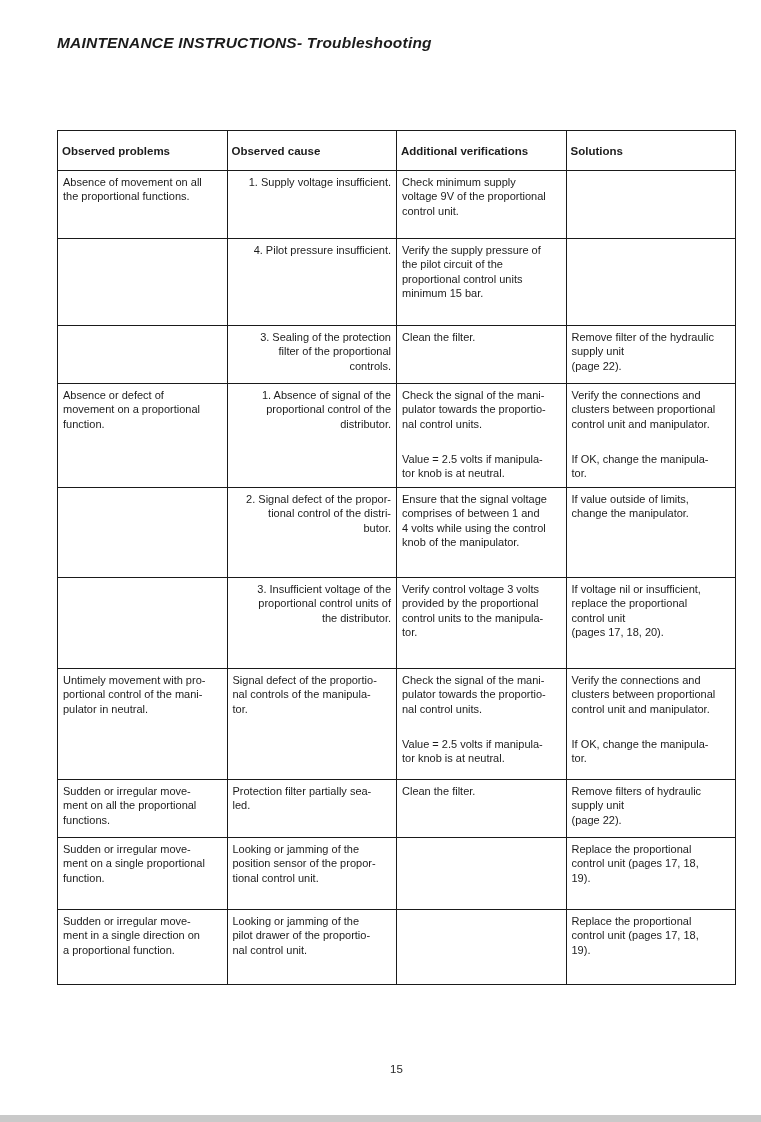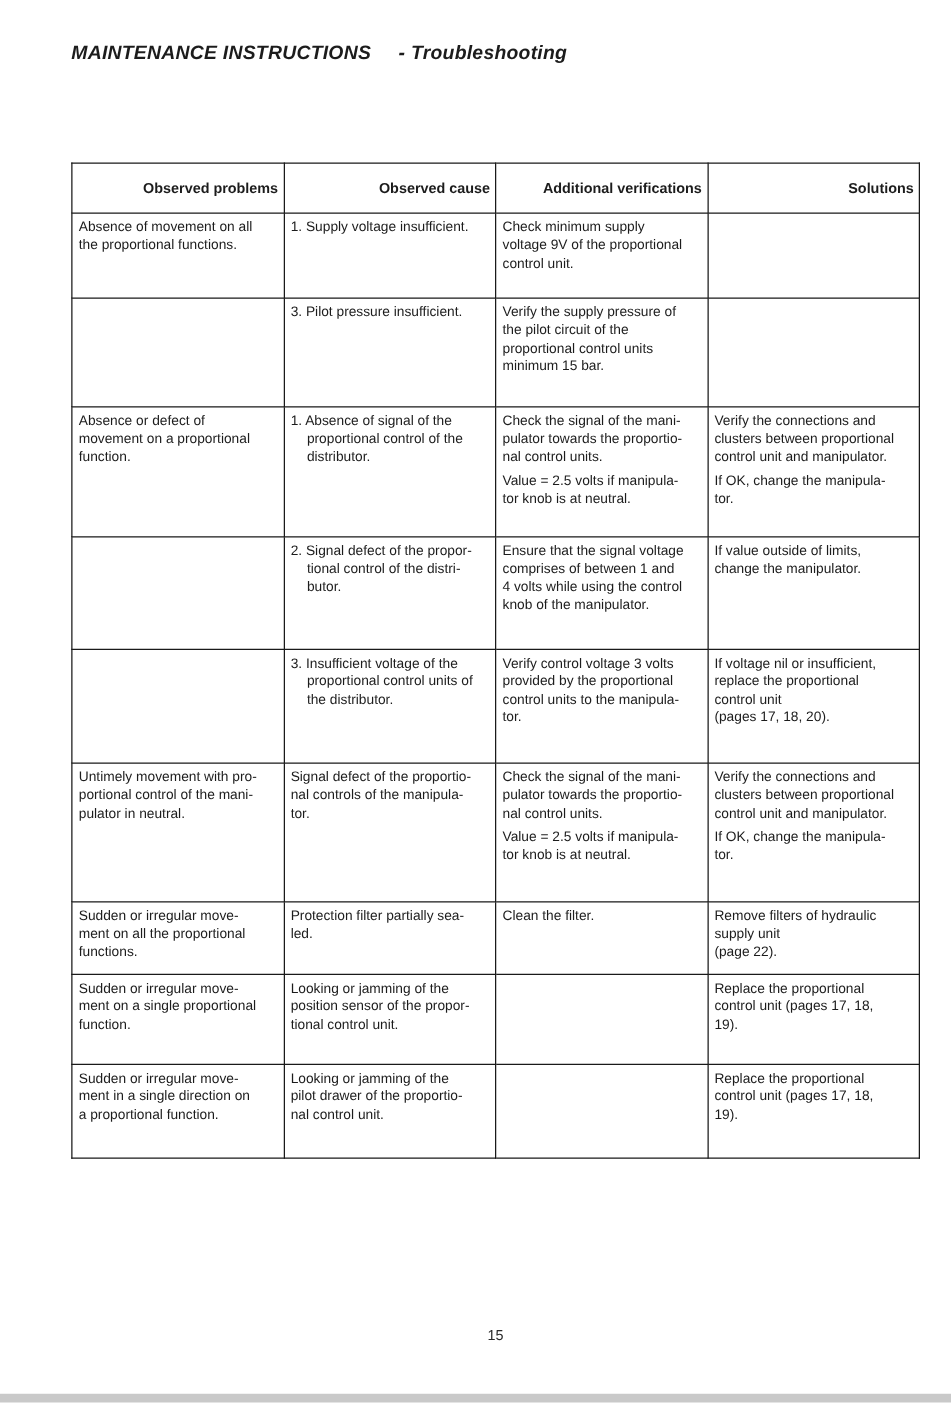--- a/index.html
+++ b/index.html
@@ -10,42 +10,42 @@
     font-family: "Liberation Sans", sans-serif;
     color: #1c1c1c;
     position: relative;
     overflow: hidden;
   }
   .doc-title {
     position: absolute; left: 57px; top: 34px;
     font-size: 15.5px; font-weight: bold; font-style: italic;
     letter-spacing: 0.2px; white-space: nowrap;
   }
-  .doc-title .subtitle { margin-left: 22px; }
+  .doc-title .subtitle { }
   table.ts-table {
     position: absolute; left: 57px; top: 130px;
     width: 679px;
     border-collapse: collapse; table-layout: fixed;
   }
   .ts-table th, .ts-table td {
     border: 1px solid #1a1a1a;
   }
   .ts-table th {
     font-size: 11.5px; font-weight: bold;
-    text-align: right; vertical-align: middle;
+    text-align: left; vertical-align: middle;
     padding: 2px 4px;
   }
   .ts-table td {
     vertical-align: top;
     padding: 4px 5px;
     font-size: 11px; line-height: 14.3px;
   }
   .p  { white-space: pre-line; }
-  .p2 { margin-top: 5px; }
-  .hang { padding-left: 13px; text-indent: -13px; }
+  .p2 { margin-top: 21px; }
+  .hang { padding-left: 13px; text-indent: -13px; text-align: right; }
   tr.h40 { height: 40px; }  tr.h68 { height: 68px; }
   tr.h87 { height: 87px; }  tr.h58 { height: 58px; }
   tr.h104 { height: 104px; } tr.h90 { height: 90px; }
   tr.h91 { height: 91px; }  tr.h105 { height: 111px; }
   tr.h72 { height: 72px; }  tr.h75 { height: 75px; }
   .page-number {
     position: absolute; left: 57px; top: 1063px; width: 679px;
     text-align: center; font-size: 11.5px; color: #2a2a2a;
   }
   .footer-bar {
@@ -86,30 +86,48 @@
         </td>
       <td>
           <div class="p"></div>
         </td>
     </tr>
     <tr class="h87">
       <td>
           <div class="p"></div>
         </td>
       <td>
-          <div class="p hang">3. Pilot pressure insufficient.</div>
+          <div class="p hang">4. Pilot pressure insufficient.</div>
         </td>
       <td>
           <div class="p">Verify the supply pressure of
 the pilot circuit of the
 proportional control units
 minimum 15 bar.</div>
         </td>
       <td>
           <div class="p"></div>
+        </td>
+    </tr>
+    <tr class="h58">
+      <td>
+          <div class="p"></div>
+        </td>
+      <td>
+          <div class="p hang">3. Sealing of the protection
+filter of the proportional
+controls.</div>
+        </td>
+      <td>
+          <div class="p">Clean the filter.</div>
+        </td>
+      <td>
+          <div class="p">Remove filter of the hydraulic
+supply unit
+(page 22).</div>
         </td>
     </tr>
     <tr class="h104">
       <td>
           <div class="p">Absence or defect of
 movement on a proportional
 function.</div>
         </td>
       <td>
           <div class="p hang">1. Absence of signal of the

